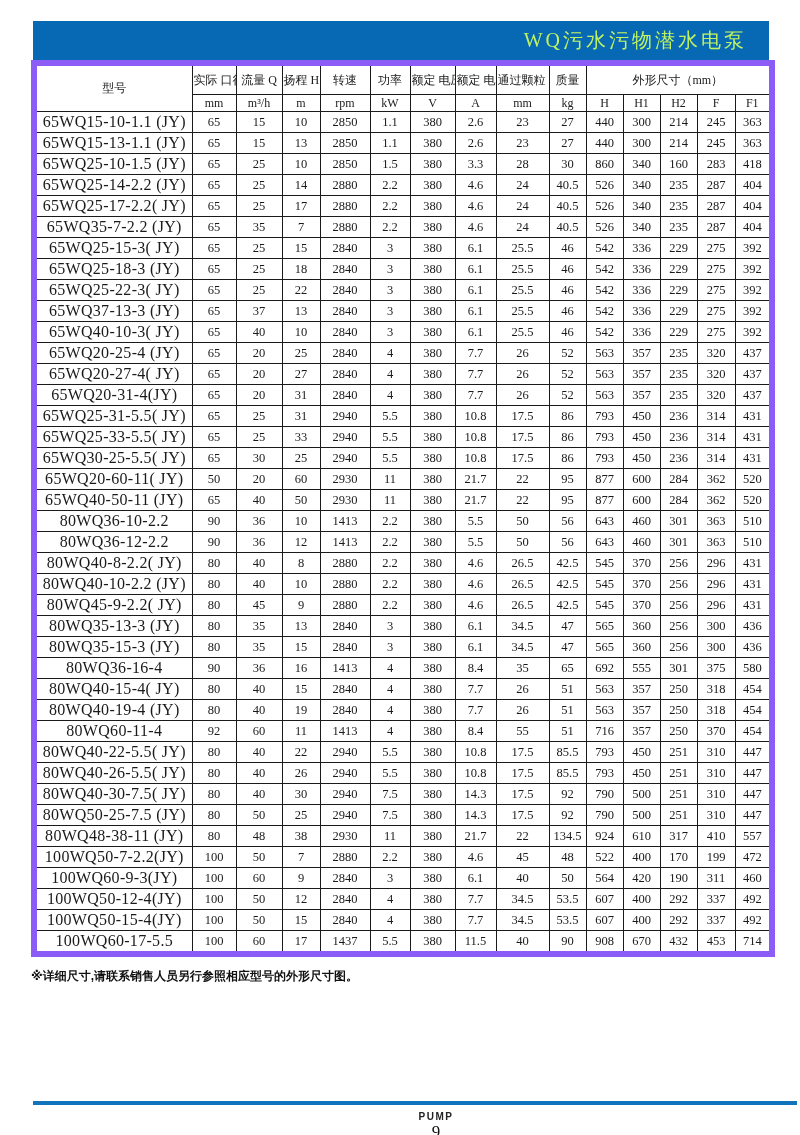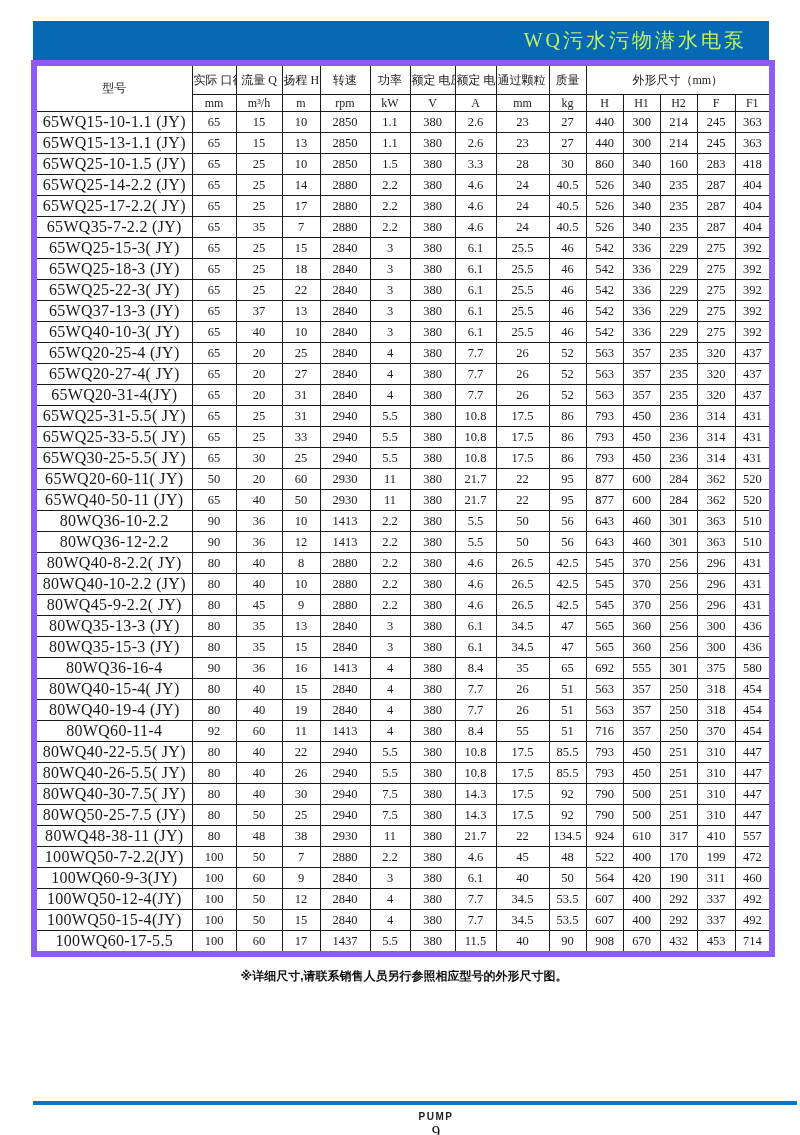--- a/index.html
+++ b/index.html
@@ -55,26 +55,25 @@
     white-space:nowrap;
   }
   thead th{font-size:12px;line-height:1.18;}
   thead tr.title-row th{height:28px;}
   thead tr.unit-row th{height:16px;font-size:12px;}
   th.multiline{white-space:pre-line;}
   tbody td{height:20px;font-size:12.5px;}
   tbody td.model{font-size:16px;letter-spacing:0.3px;}
   
   .footnote{
-    margin:11px 0 0 8px;
+    margin:11px 0 0 0;
     font-size:12px;
     font-weight:bold;
     color:#111;
     font-family:"Liberation Sans","DejaVu Sans",sans-serif;
-    text-align:center;
   }
   
   .footer{position:absolute;left:33px;right:3px;top:1101px;}
   .footer-line{height:4px;background:#1273bd;}
   .footer-brand{
     display:flex;align-items:center;
     margin:6px 0 0 42px;
     height:18px;
     flex-direction:column;
   }

